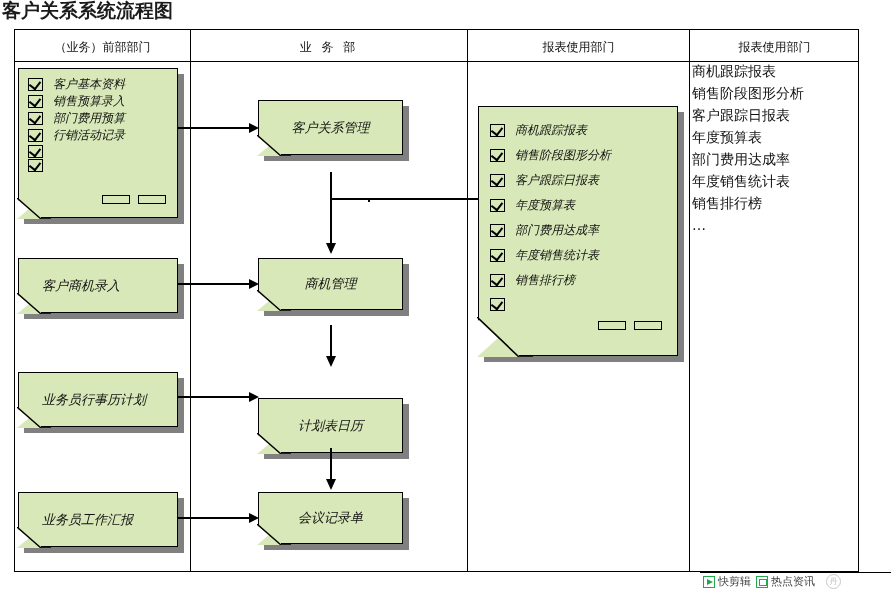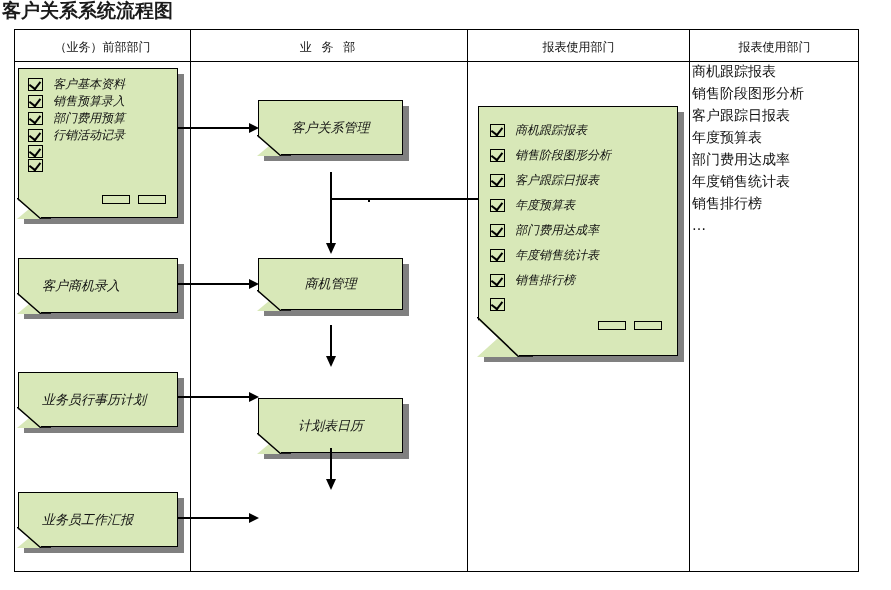--- a/index.html
+++ b/index.html
@@ -304,20 +304,30 @@
     <div class="shadow"></div>
     <div class="body"></div>
     <div class="fold-cut"></div>
     <div class="fold-tri"></div>
     <svg class="fold-edge" viewBox="0 0 34 21">
       <polyline points="0,0 24,21 34,21" fill="none" stroke="#000" stroke-width="1.4"></polyline>
     </svg>
     <div class="label ctr">计划表日历</div>
   </div>
 
+  <div class="doc" style="left:258px;top:492px;width:145px;height:52px;">
+    <div class="shadow"></div>
+    <div class="body"></div>
+    <div class="fold-cut"></div>
+    <div class="fold-tri"></div>
+    <svg class="fold-edge" viewBox="0 0 34 21">
+      <polyline points="0,0 24,21 34,21" fill="none" stroke="#000" stroke-width="1.4"></polyline>
+    </svg>
+    <div class="label ctr">会议记录单</div>
+  </div>
 
   <div class="varrow" style="left:330px;top:172px;height:72px;"></div>
   <div class="varrow" style="left:330px;top:325px;height:32px;"></div>
   <div class="varrow" style="left:330px;top:448px;height:32px;"></div>
 
   <div class="plain-h" style="left:330px;top:198px;width:40px;"></div>
   <div class="plain-v" style="left:368px;top:198px;height:4px;"></div>
   <div class="harrow" style="left:350px;top:198px;width:145px;"></div>
 
   <div class="doc listdoc" style="left:478px;top:106px;width:200px;height:250px;">
@@ -371,14 +381,25 @@
     <div>商机跟踪报表</div>
     <div>销售阶段图形分析</div>
     <div>客户跟踪日报表</div>
     <div>年度预算表</div>
     <div>部门费用达成率</div>
     <div>年度销售统计表</div>
     <div>销售排行榜</div>
     <div>…</div>
   </div>
 
+  <div class="toolbar">
+    <div class="item">
+      <span class="ico-play"></span>
+      <span class="lbl">快剪辑</span>
+    </div>
+    <div class="item">
+      <span class="ico-mon"></span>
+      <span class="lbl">热点资讯</span>
+    </div>
+    <div class="ico-circ">丹</div>
+  </div>
 
 </div>
 
 </body></html>

